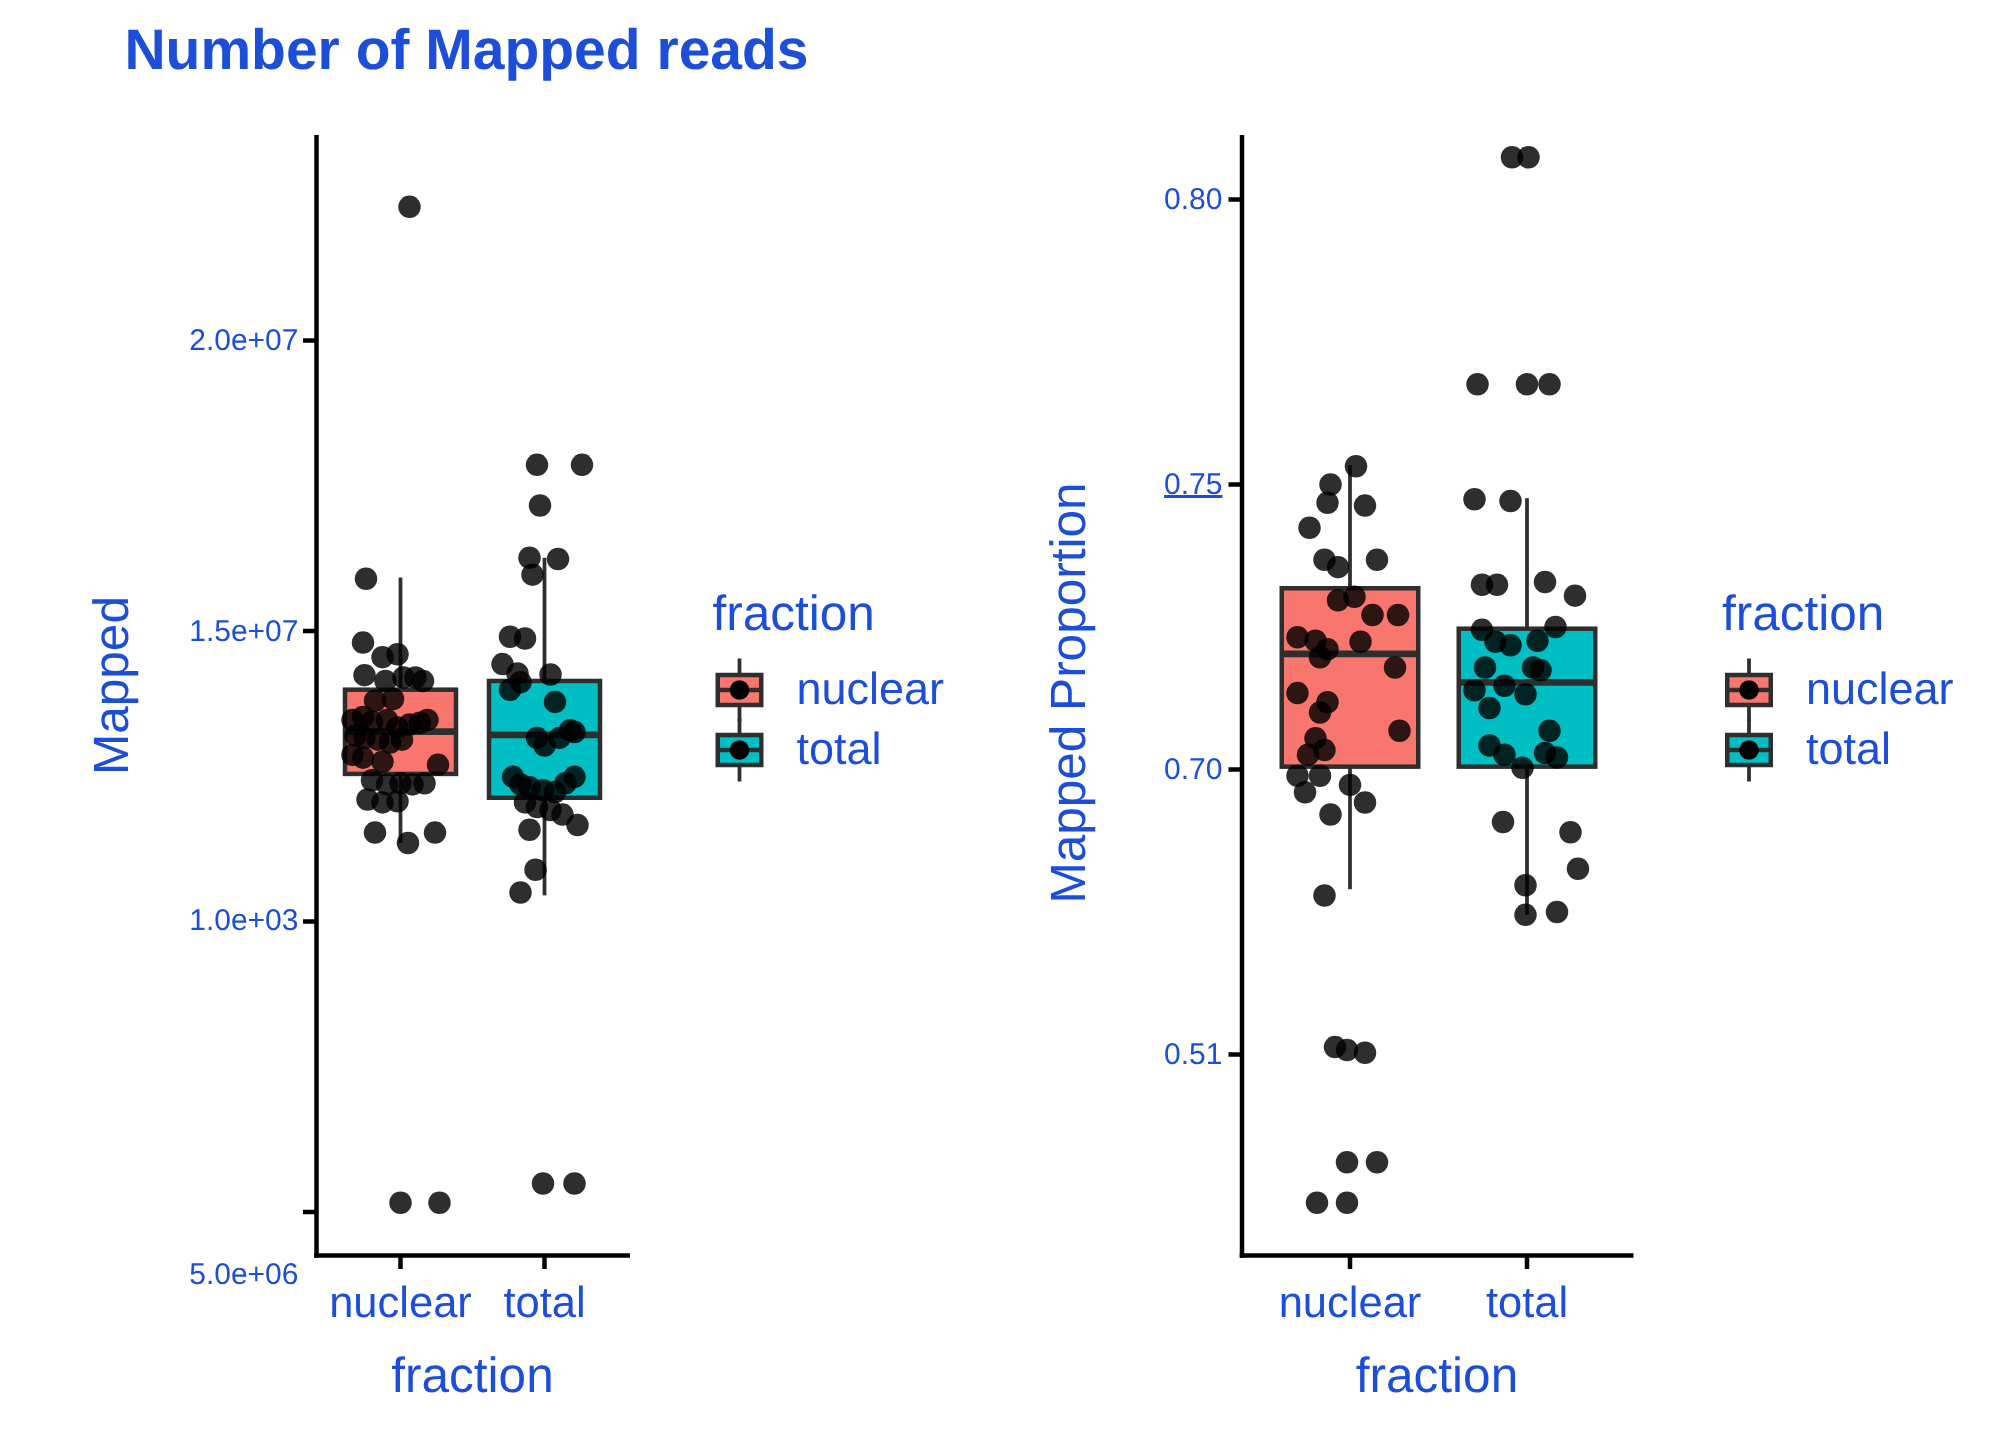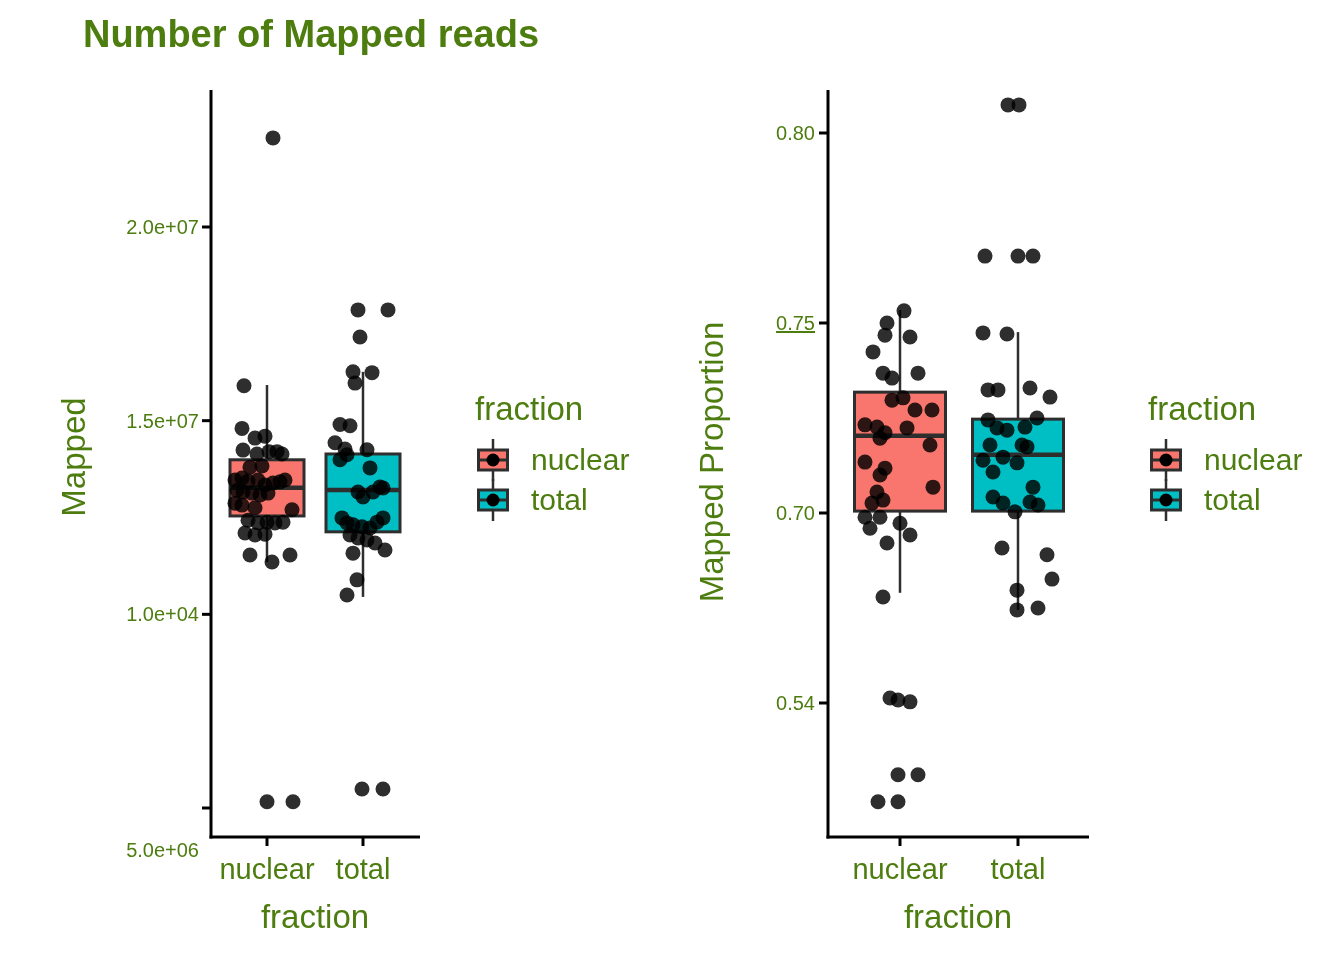--- a/index.html
+++ b/index.html
@@ -1,17 +1,17 @@
 <!DOCTYPE html>
 <html><head>
 <meta charset="utf-8">
 <style>
   html,body{margin:0;padding:0;background:#fff;}
   #canvas{position:relative;width:1344px;height:960px;background:#fff;overflow:hidden;
-          font-family:"Liberation Sans",sans-serif;color:#4d7c0f;}
+          font-family:"Liberation Sans",sans-serif;color:#1d4ed8;}
   #plot-svg{position:absolute;left:0;top:0;}
   .txt{position:absolute;white-space:nowrap;}
   .plot-title{font-size:38px;font-weight:700;line-height:44px;transform:translateX(-50%);}
   .y-axis-title{font-size:33px;line-height:36px;transform:translate(-50%,-50%) rotate(-90deg);}
   .x-axis-title{font-size:33px;line-height:36px;transform:translateX(-50%);}
   .tick-label{font-size:20px;line-height:28px;text-align:right;width:114px;}
   .cat-label{font-size:29px;line-height:34px;transform:translateX(-50%);}
   .legend-title{font-size:33px;line-height:36px;}
   .legend-label{font-size:30px;line-height:34px;}
 </style>
@@ -208,21 +208,21 @@
         <circle cx="1017" cy="609.9000000000001" r="7.5" fill="#000000" fill-opacity="0.82"></circle>
         <circle cx="1038" cy="607.9999999999999" r="7.5" fill="#000000" fill-opacity="0.82"></circle>
       </g>
     </svg>
 
   <div class="txt plot-title" style="left:311px;top:12px;">Number of Mapped reads</div>
   <div class="txt y-axis-title" style="left:74px;top:457px;">Mapped</div>
   <div class="txt x-axis-title" style="left:315px;top:899px;">fraction</div>
 
   <div class="txt tick-label" style="left:85px;top:794px;margin-top:42px;">5.0e+06</div>
-  <div class="txt tick-label" style="left:85px;top:600px;">1.0e+04</div>
+  <div class="txt tick-label" style="left:85px;top:600px;">1.0e+03</div>
   <div class="txt tick-label" style="left:85px;top:407px;">1.5e+07</div>
   <div class="txt tick-label" style="left:85px;top:213px;">2.0e+07</div>
 
   <div class="txt cat-label" style="left:267px;top:852px;">nuclear</div>
   <div class="txt cat-label" style="left:363px;top:852px;">total</div>
 
   <div class="txt legend-title" style="left:475px;top:391px;">fraction</div>
   <svg class="txt" style="left:476px;top:437px;" width="34" height="46">
     <line x1="17" y1="2" x2="17" y2="44" stroke="#2e2e2e" stroke-width="2.5"></line>
     <rect x="2.5" y="13" width="29" height="20" stroke="#2e2e2e" stroke-width="3" fill="#F8766D"></rect>
@@ -234,21 +234,21 @@
     <line x1="17" y1="2" x2="17" y2="44" stroke="#2e2e2e" stroke-width="2.5"></line>
     <rect x="2.5" y="13" width="29" height="20" stroke="#2e2e2e" stroke-width="3" fill="#00BFC4"></rect>
     <line x1="2.5" y1="23" x2="31.5" y2="23" stroke="#2e2e2e" stroke-width="3"></line>
     <circle cx="17" cy="23" r="6.5" fill="#000"></circle>
   </svg>
   <div class="txt legend-label" style="left:531px;top:483px;">total</div>
 
   <div class="txt y-axis-title" style="left:712px;top:462px;">Mapped Proportion</div>
   <div class="txt x-axis-title" style="left:958px;top:899px;">fraction</div>
 
-  <div class="txt tick-label" style="left:701px;top:689px;">0.54</div>
+  <div class="txt tick-label" style="left:701px;top:689px;">0.51</div>
   <div class="txt tick-label" style="left:701px;top:499px;">0.70</div>
   <div class="txt tick-label" style="left:701px;top:309px;text-decoration:underline;">0.75</div>
   <div class="txt tick-label" style="left:701px;top:119px;">0.80</div>
 
   <div class="txt cat-label" style="left:900px;top:852px;">nuclear</div>
   <div class="txt cat-label" style="left:1018px;top:852px;">total</div>
 
   <div class="txt legend-title" style="left:1148px;top:391px;">fraction</div>
   <svg class="txt" style="left:1149px;top:437px;" width="34" height="46">
     <line x1="17" y1="2" x2="17" y2="44" stroke="#2e2e2e" stroke-width="2.5"></line>

